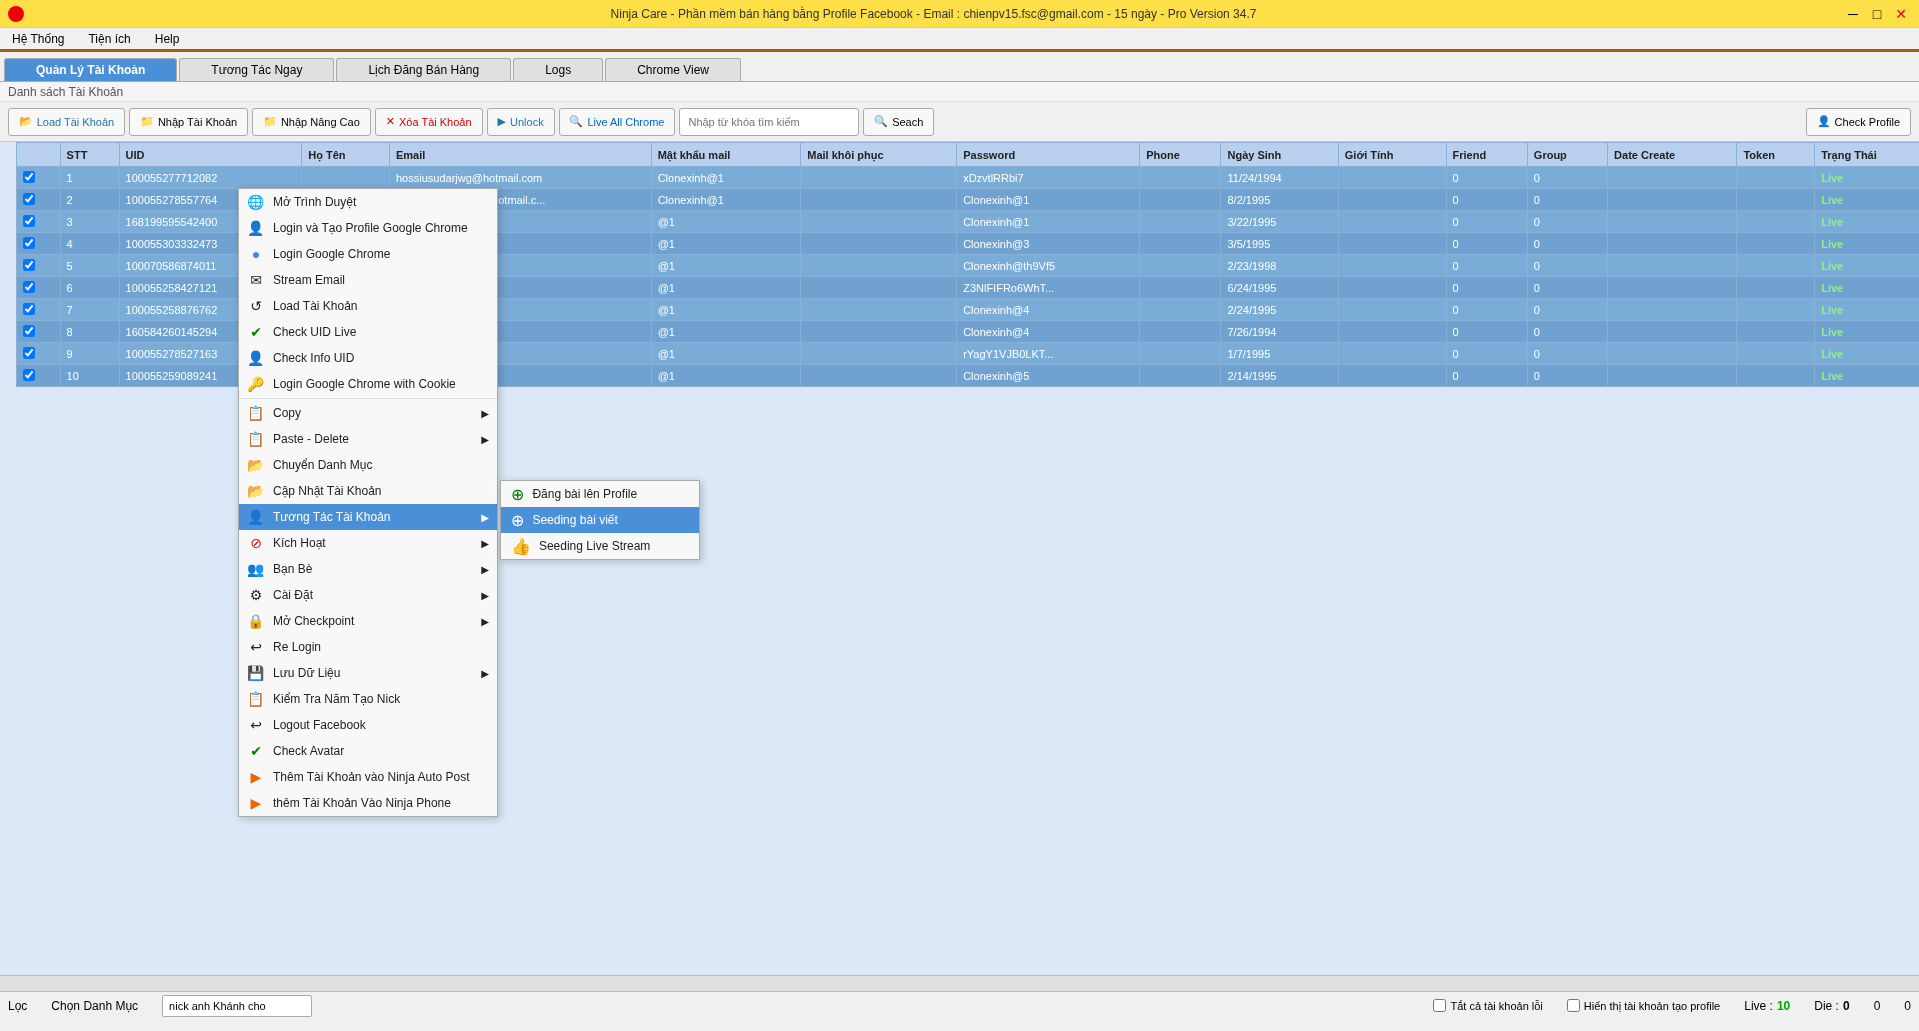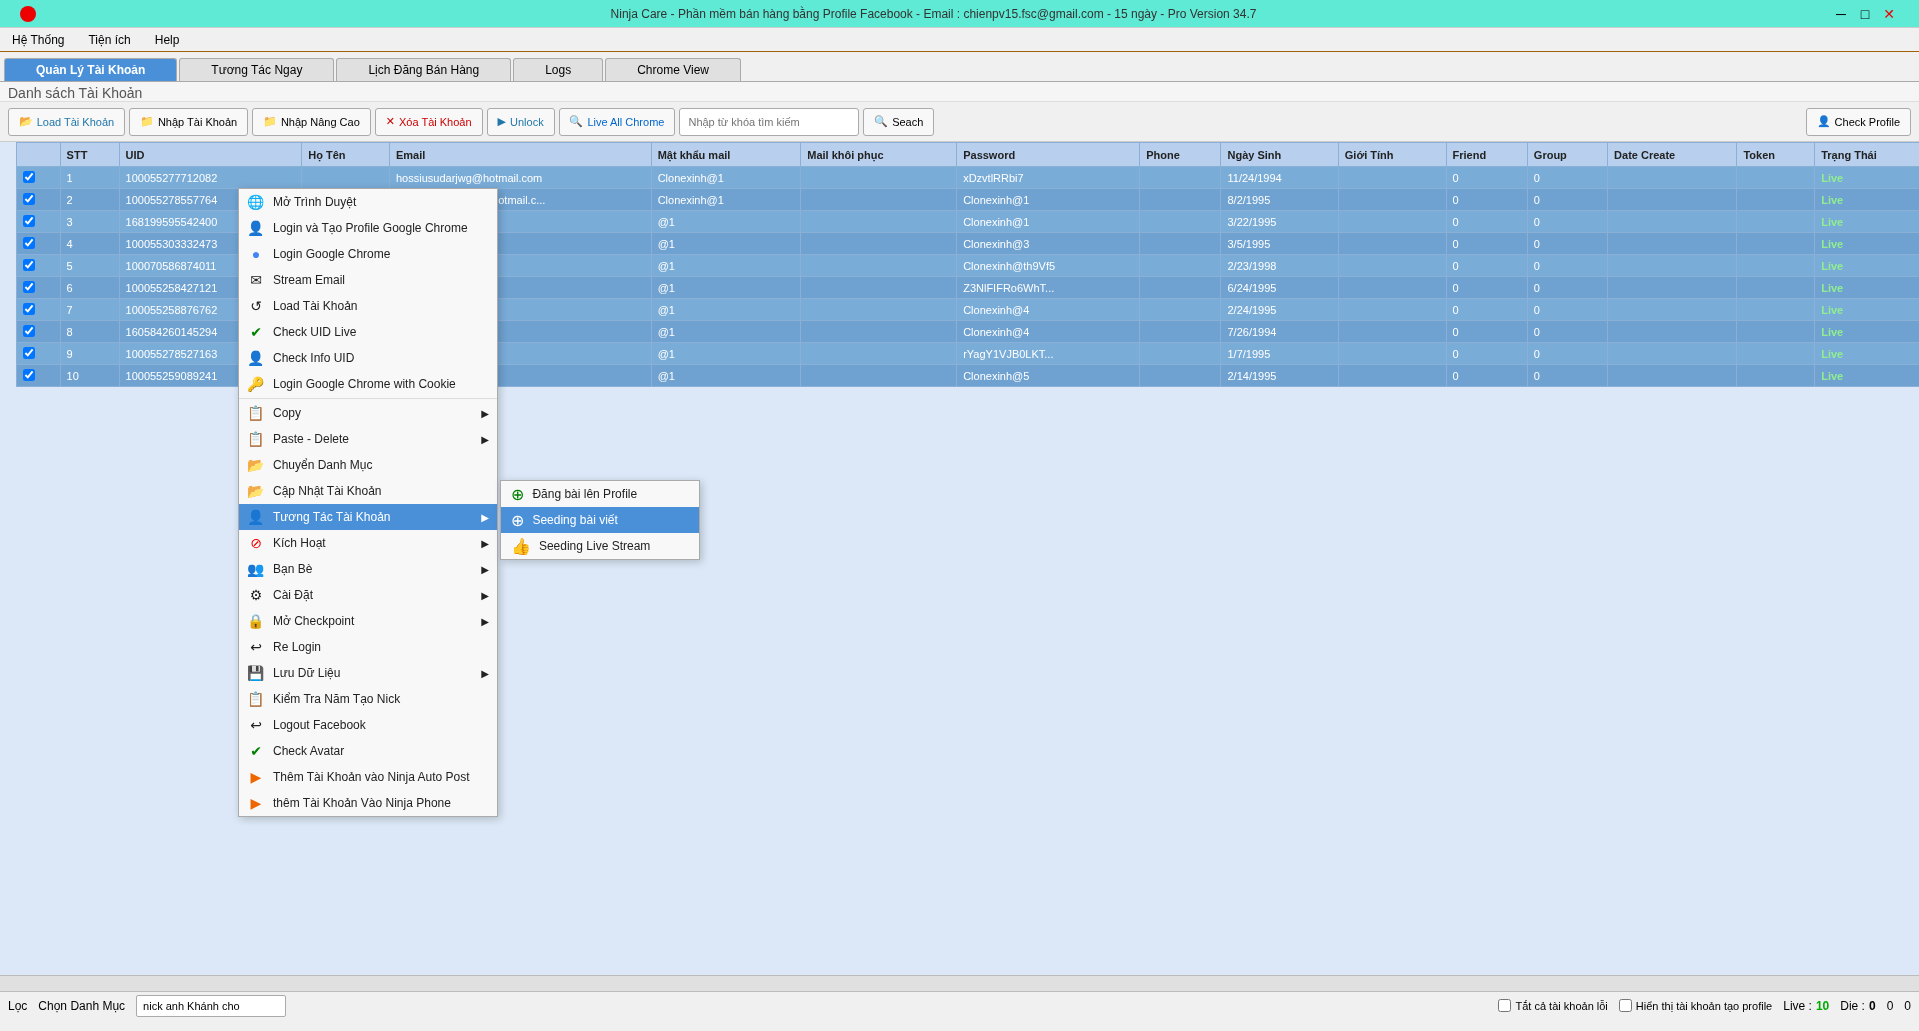--- a/index.html
+++ b/index.html
@@ -1,36 +1,36 @@
 <!DOCTYPE html>
 <html><head>
   <meta charset="utf-8">
   <style>
     * { margin: 0; padding: 0; box-sizing: border-box; }
     body { font-family: 'Segoe UI', Tahoma, sans-serif; font-size: 12px; background: #f0f0f0; width: 1919px; height: 1031px; overflow: hidden; }
     
     
-    .title-bar { background: #5eead4; height: 28px; display: flex; align-items: center; justify-content: space-between; padding: 0 20px; border-bottom: 1px solid #ccc; }
+    .title-bar { background: #fde047; height: 28px; display: flex; align-items: center; justify-content: space-between; padding: 0 8px; border-bottom: 1px solid #ccc; }
     .title-text { flex: 1; text-align: center; font-size: 12px; color: #333; }
     .title-controls { display: flex; gap: 4px; }
     .title-btn { width: 20px; height: 20px; border: none; background: transparent; cursor: pointer; font-size: 14px; display: flex; align-items: center; justify-content: center; }
     .title-close { color: #e00; }
     .app-icon { width: 16px; height: 16px; background: #e00; border-radius: 50%; display: flex; align-items: center; justify-content: center; }
     
     
-    .menu-bar { background: #f0f0f0; height: 24px; display: flex; align-items: center; padding: 0 8px; gap: 16px; border-bottom: 1px solid #a16207; }
+    .menu-bar { background: #f0f0f0; height: 24px; display: flex; align-items: center; padding: 0 8px; gap: 16px; border-bottom: 3px solid #a16207; }
     .menu-item { font-size: 12px; cursor: pointer; padding: 2px 4px; }
     
     
     .tab-bar { background: #f0f0f0; height: 30px; display: flex; align-items: flex-end; padding: 0 4px; border-bottom: 1px solid #aaa; }
     .tab { padding: 4px 31px; font-size: 12px; cursor: pointer; border: 1px solid #aaa; border-bottom: none; background: #e0e0e0; margin-right: 2px; border-radius: 3px 3px 0 0; }
     .tab.active { background: #4a90d9; color: white; font-weight: bold; }
     
     
-    .breadcrumb { background: #f5f5f5; height: 20px; display: flex; align-items: flex-end; padding: 0 8px; font-size: 14px; color: #555; border-bottom: 1px solid #ddd; }
+    .breadcrumb { background: #f5f5f5; height: 20px; display: flex; align-items: center; padding: 0 8px; font-size: 12px; color: #555; border-bottom: 1px solid #ddd; }
     
     
     .toolbar { background: #f0f0f0; height: 40px; display: flex; align-items: center; padding: 4px 8px; gap: 4px; border-bottom: 1px solid #ccc; }
     .toolbar-btn { height: 28px; padding: 2px 10px; font-size: 11px; border: 1px solid #aaa; border-radius: 3px; cursor: pointer; display: flex; align-items: center; gap: 4px; background: #f8f8f8; white-space: nowrap; }
     .toolbar-btn.green { color: #27a; }
     .toolbar-btn.red { color: #c00; }
     .toolbar-btn.blue { color: #06c; }
     .search-input { height: 28px; padding: 2px 8px; font-size: 11px; border: 1px solid #aaa; border-radius: 3px; width: 180px; }
     .search-btn { height: 28px; padding: 2px 10px; font-size: 11px; border: 1px solid #aaa; border-radius: 3px; cursor: pointer; display: flex; align-items: center; gap: 4px; background: #f8f8f8; }
     .check-profile-btn { height: 28px; padding: 2px 10px; font-size: 11px; border: 1px solid #aaa; border-radius: 3px; cursor: pointer; display: flex; align-items: center; gap: 4px; background: #f8f8f8; margin-left: auto; }
@@ -51,21 +51,21 @@
     .ctx-item .icon { width: 18px; height: 18px; display: flex; align-items: center; justify-content: center; flex-shrink: 0; font-size: 14px; }
     .ctx-item .arrow { margin-left: auto; font-size: 10px; }
     .ctx-separator { height: 1px; background: #ddd; margin: 1px 0; }
     
     
     .submenu { position: absolute; left: 500px; top: 480px; background: #f8f8f8; border: 1px solid #aaa; box-shadow: 2px 2px 8px rgba(0,0,0,0.2); z-index: 101; min-width: 200px; }
     .sub-item { height: 26px; display: flex; align-items: center; padding: 0 10px; gap: 8px; cursor: pointer; font-size: 12px; color: #222; }
     .sub-item.highlighted { background: #4a90d9; color: white; }
     
     
-    .bottom-filter { background: #f0f0f0; height: 28px; display: flex; align-items: center; padding: 0 8px; gap: 11px; border-top: 1px solid #bbb; }
+    .bottom-filter { background: #f0f0f0; height: 28px; display: flex; align-items: center; padding: 0 8px; gap: 24px; border-top: 1px solid #bbb; }
     .status-count { display: flex; align-items: center; gap: 4px; }
     
     .main-content { display: flex; flex-direction: column; height: calc(1031px - 28px - 24px - 30px - 20px - 40px - 56px); }
 
     .scrollbar-h { height: 16px; background: #e0e0e0; border-top: 1px solid #bbb; display: flex; align-items: center; }
   </style>
 </head>
 <body>
 
 <div class="title-bar">

